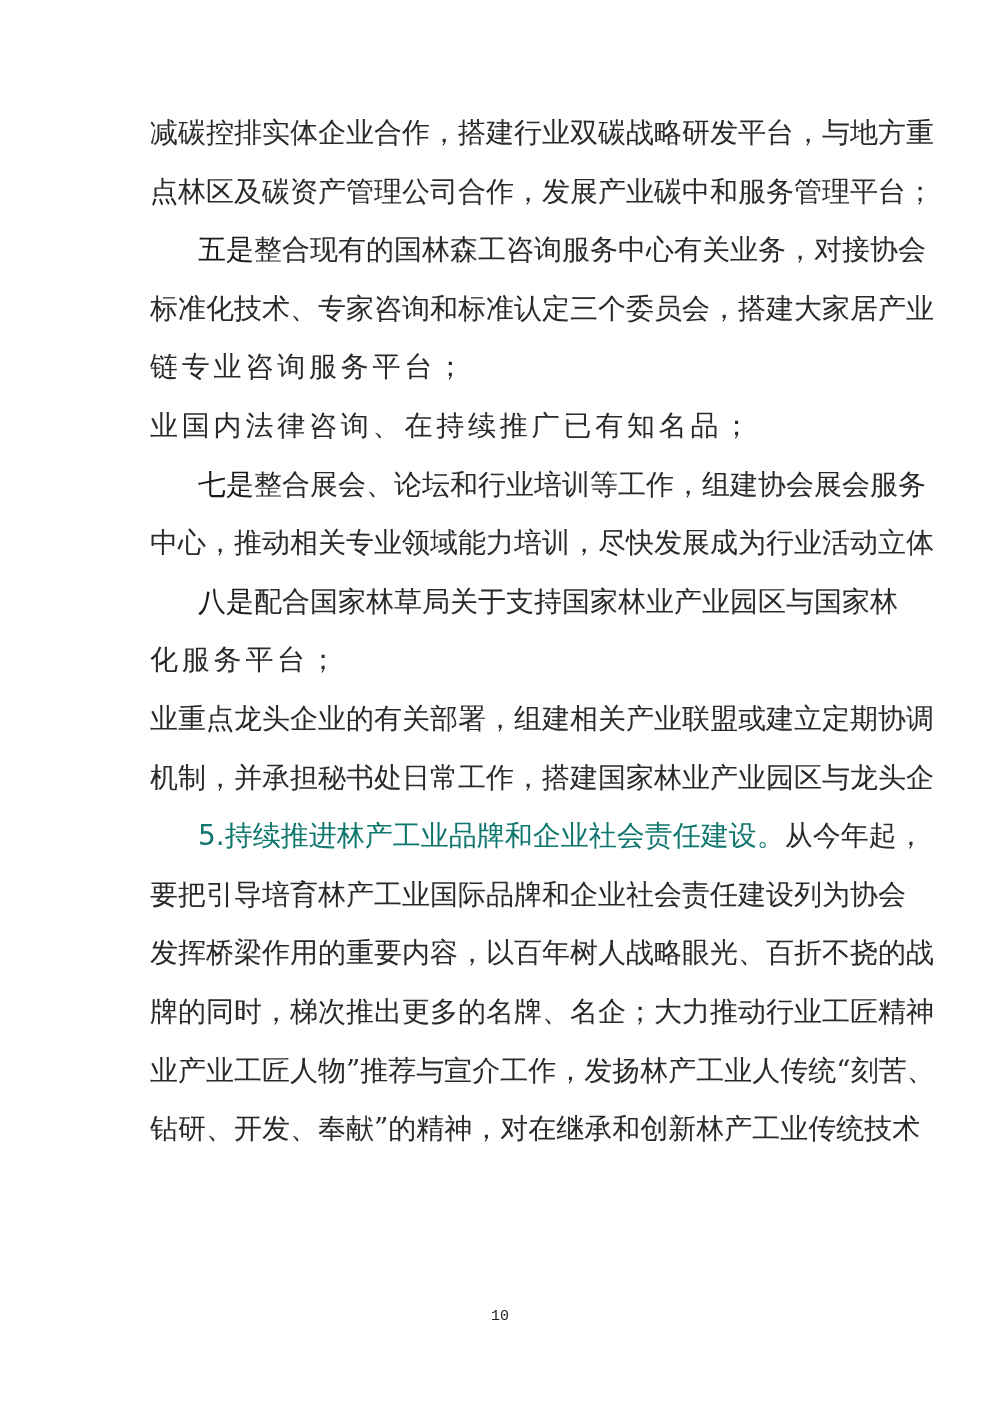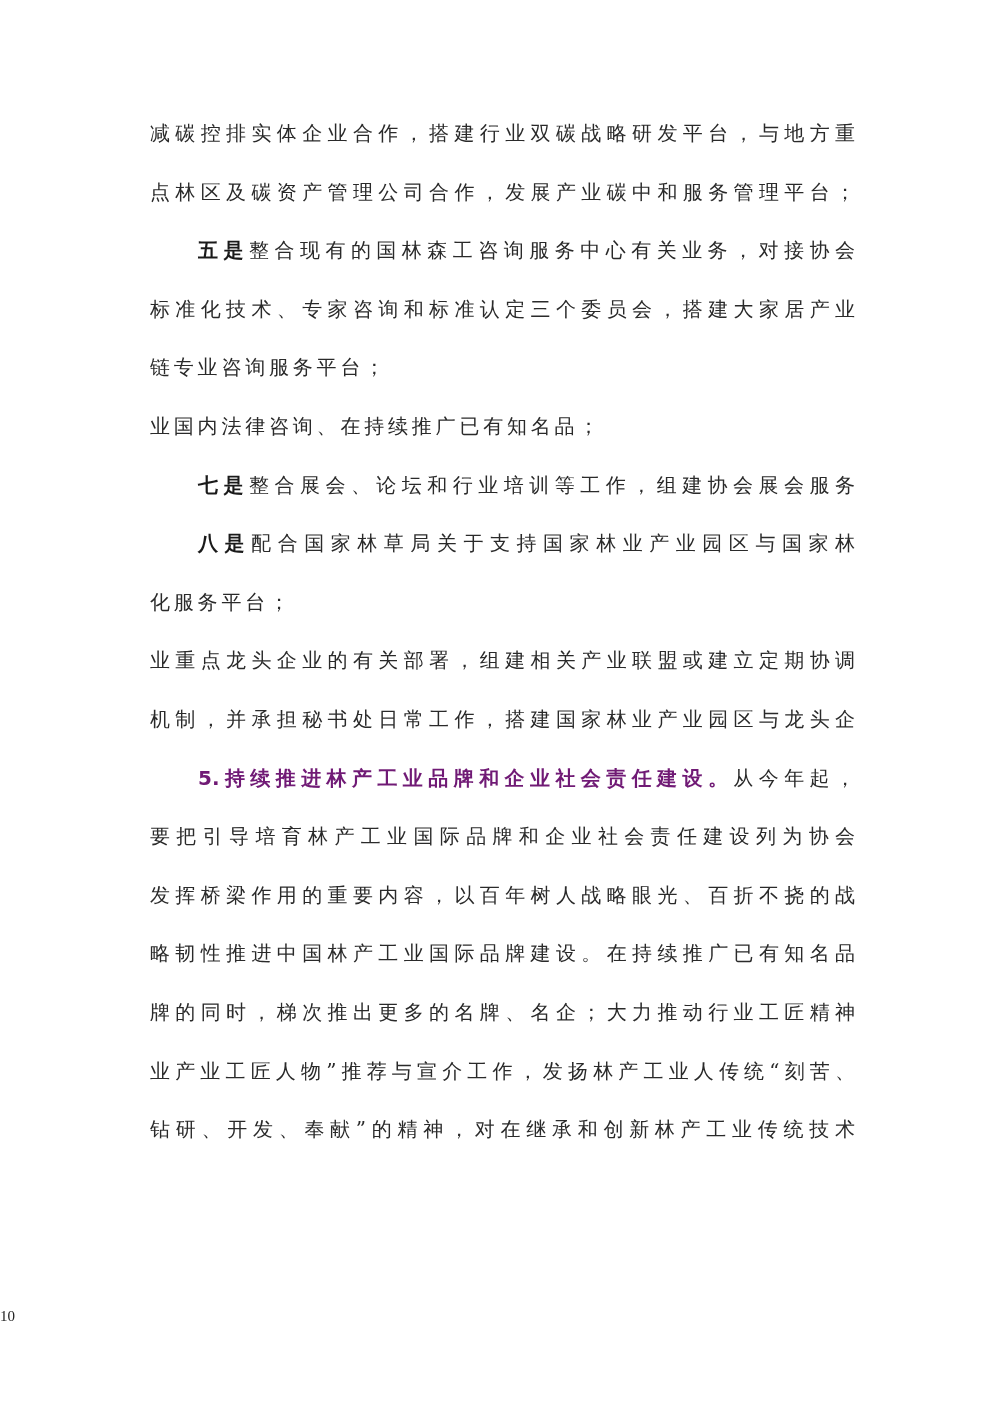--- a/index.html
+++ b/index.html
@@ -17,48 +17,49 @@
     }
     .page {
       position: absolute;
       left: 150px;
       top: 108px;
       width: 705px;
     }
     .line {
       height: 58.6px;
       line-height: 50px;
-      font-size: 20px;
+      font-size: 28px;
       letter-spacing: 3.8px;
       white-space: nowrap;
       overflow: visible;
     }
     .line.indent {
       padding-left: 48px;
     }
     .line.justify {
       text-align-last: justify;
       text-align: justify;
       letter-spacing: 0;
     }
     .bold {
-      font-weight: bold;
+      font-weight: normal;
       color: #1a1a1a;
     }
     .heading-bold {
       font-family: "DejaVu Sans", "Liberation Sans", sans-serif;
-      font-weight: bold;
-      color: #701a75;
+      font-weight: normal;
+      color: #0f766e;
     }
     .page-number {
       position: absolute;
       left: 0;
       width: 1000px;
       top: 1308px;
-      font-family: Liberation Serif, serif;
+      text-align: center;
+      font-family: Liberation Mono, monospace;
       font-size: 15px;
       color: #222;
     }
   </style>
 </head>
 <body>
 
 <div class="page">
 
   <div class="line justify">
@@ -78,20 +79,23 @@
     <span>链专业咨询服务平台；</span>
   </div>
 
   <div class="line">
     <span>业国内法律咨询、在持续推广已有知名品；</span>
   </div>
 
   <div class="line indent justify">
     <span class="bold">七是</span><span>整合展会、论坛和行业培训等工作，组建协会展会服务</span>
   </div>
+  <div class="line justify">
+    <span>中心，推动相关专业领域能力培训，尽快发展成为行业活动立体</span>
+  </div>
   <div class="line indent justify">
     <span class="bold">八是</span><span>配合国家林草局关于支持国家林业产业园区与国家林</span>
   </div>
 
   <div class="line">
     <span>化服务平台；</span>
   </div>
   <div class="line justify">
     <span>业重点龙头企业的有关部署，组建相关产业联盟或建立定期协调</span>
   </div>
@@ -102,23 +106,20 @@
   <div class="line indent justify">
     <span class="heading-bold">5.持续推进林产工业品牌和企业社会责任建设。</span><span>从今年起，</span>
   </div>
   <div class="line justify">
     <span>要把引导培育林产工业国际品牌和企业社会责任建设列为协会</span>
   </div>
   <div class="line justify">
     <span>发挥桥梁作用的重要内容，以百年树人战略眼光、百折不挠的战</span>
   </div>
   <div class="line justify">
-    <span>略韧性推进中国林产工业国际品牌建设。在持续推广已有知名品</span>
-  </div>
-  <div class="line justify">
     <span>牌的同时，梯次推出更多的名牌、名企；大力推动行业工匠精神</span>
   </div>
   <div class="line justify">
     <span>业产业工匠人物”推荐与宣介工作，发扬林产工业人传统“刻苦、</span>
   </div>
   <div class="line justify">
     <span>钻研、开发、奉献”的精神，对在继承和创新林产工业传统技术</span>
   </div>
 
 </div>

